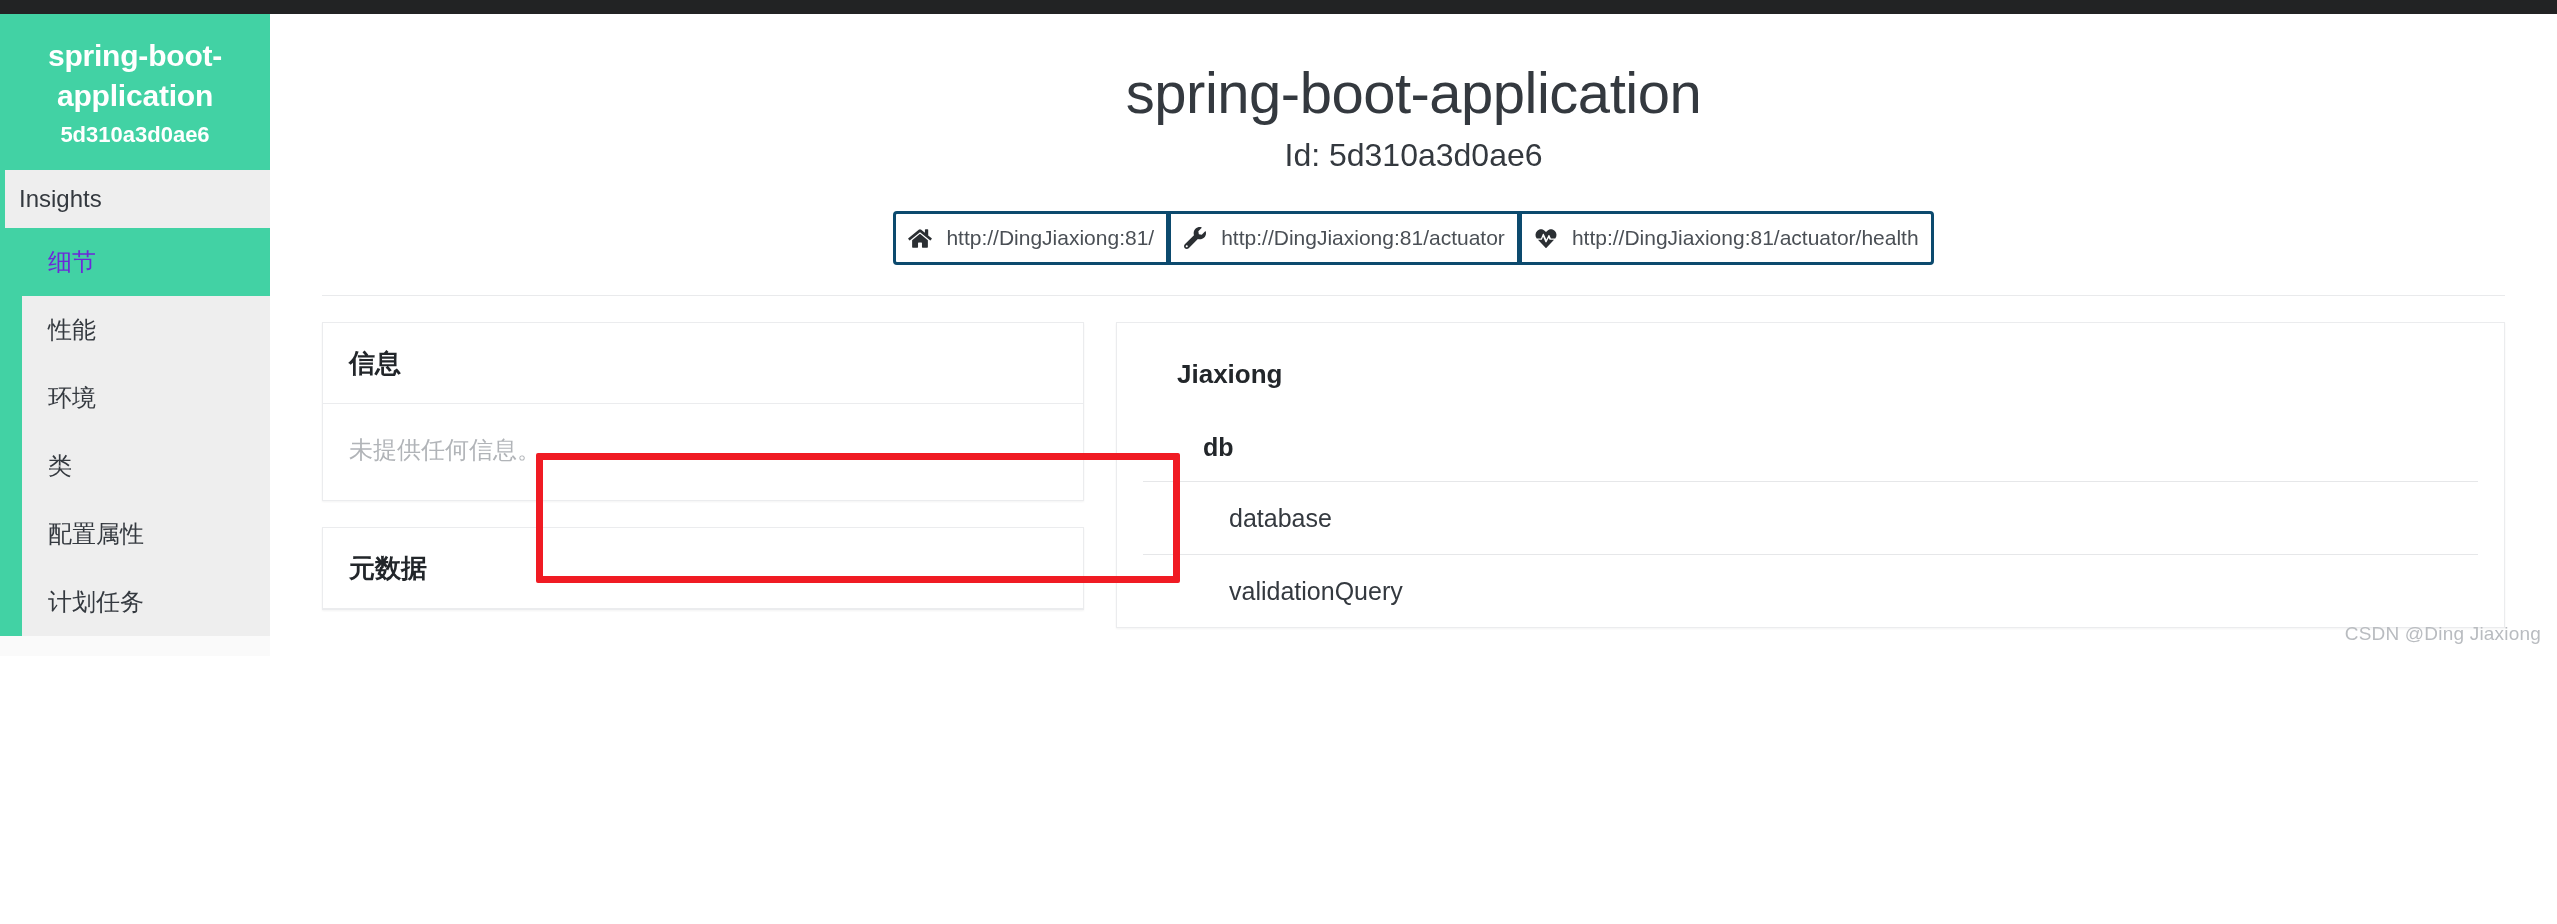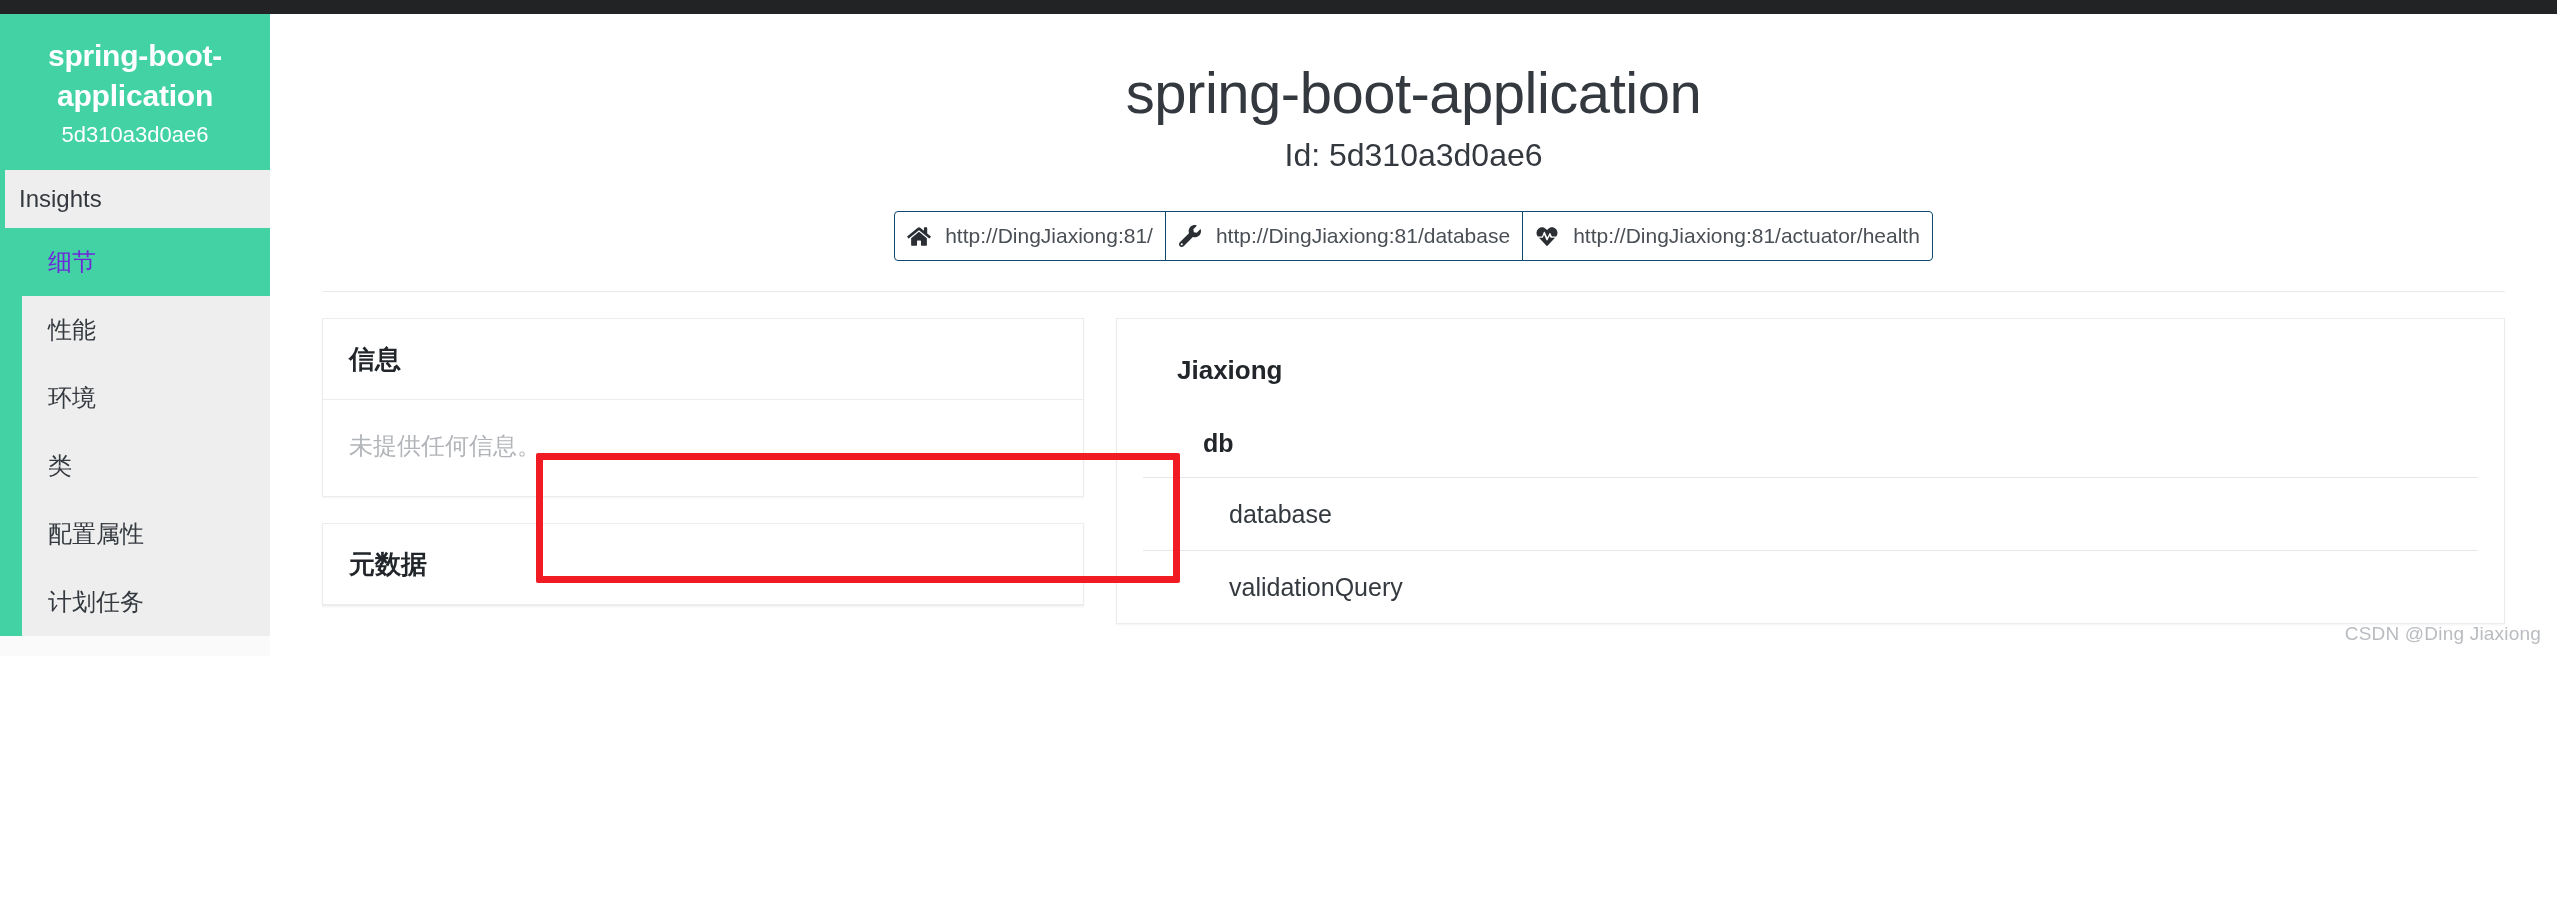--- a/index.html
+++ b/index.html
@@ -28,21 +28,21 @@
     text-align: center;
     color: #ffffff;
   }
   .brand-name {
     font-size: 30px; font-weight: bold; line-height: 40px;
     color: #ffffff;
     word-break: break-word;
     letter-spacing: -0.2px;
   }
   .brand-id {
-    font-size: 22px; font-weight: normal; line-height: 30px;
+    font-size: 22px; font-weight: bold; line-height: 30px;
     margin-top: 4px; color: #ffffff;
   }
   .nav-section {
     position: relative;
     margin-left: 0;
   }
   .nav-header {
     background: #eeeeee;
     color: #34393f;
     font-size: 24px;
@@ -107,21 +107,21 @@
   }
   .links-row {
     display: flex;
     justify-content: center;
     align-items: stretch;
     margin-top: 36px;
     gap: 0;
   }
   .link-btn {
     display: flex; align-items: center;
-    border: 1px solid #0c4a6e;
+    border: 3px solid #0c4a6e;
     background: #ffffff;
     padding: 10px 12px;
     font-size: 21px;
     line-height: 28px;
     color: #4a4f55;
     cursor: pointer;
     margin-left: -1px;
     border-radius: 0;
     white-space: nowrap;
   }
@@ -300,21 +300,21 @@
         </span>
         <span>http://DingJiaxiong:81/</span>
       </div>
 
       <div class="link-btn">
         <span class="link-icon">
           <svg width="22" height="22" viewBox="0 0 512 512" fill="currentColor" aria-hidden="true">
             <path d="M507.73 109.1c-2.24-9.03-13.54-12.09-20.12-5.51l-74.36 74.36-67.88-11.31-11.31-67.88 74.36-74.36c6.62-6.62 3.43-17.9-5.66-20.16-47.38-11.74-99.55.91-136.58 37.93-39.64 39.64-50.55 97.1-34.05 147.2L18.74 402.76c-24.99 24.99-24.99 65.51 0 90.5 24.99 24.99 65.51 24.99 90.5 0l213.21-213.21c50.12 16.71 107.47 5.68 147.37-34.22 37.07-37.07 49.7-89.32 37.91-136.73zM64 472c-13.25 0-24-10.75-24-24 0-13.26 10.75-24 24-24s24 10.74 24 24c0 13.25-10.75 24-24 24z"></path>
           </svg>
         </span>
-        <span>http://DingJiaxiong:81/database</span>
+        <span>http://DingJiaxiong:81/actuator</span>
       </div>
 
       <div class="link-btn">
         <span class="link-icon">
           <svg width="24" height="21" viewBox="0 0 512 512" fill="currentColor" aria-hidden="true">
             <path d="M320.2 243.8l-49.7 99.4c-6 12.1-23.4 11.7-28.9-.6l-56.9-126.3-30 71.7H60.6l182.9 194.5c6.9 7.3 18.2 7.3 25.1 0l182.9-194.5H345.9l-25.7-44.2zM473.7 73.9l-2.4-2.5c-51.5-52.6-135.8-52.6-187.4 0L256 100l-27.9-28.5c-51.5-52.7-135.9-52.7-187.4 0l-2.4 2.4C-10.4 123.7-12.5 203 31 256h102.8l43.1-103.2c5.3-12.7 23.2-13 28.9-.5l58 128.8 49.4-98.8c5.9-11.9 22.8-11.7 28.5.3l34.1 73.4H481c43.5-53 41.4-132.3-7.3-182.1z"></path>
           </svg>
         </span>
         <span>http://DingJiaxiong:81/actuator/health</span>
       </div>

